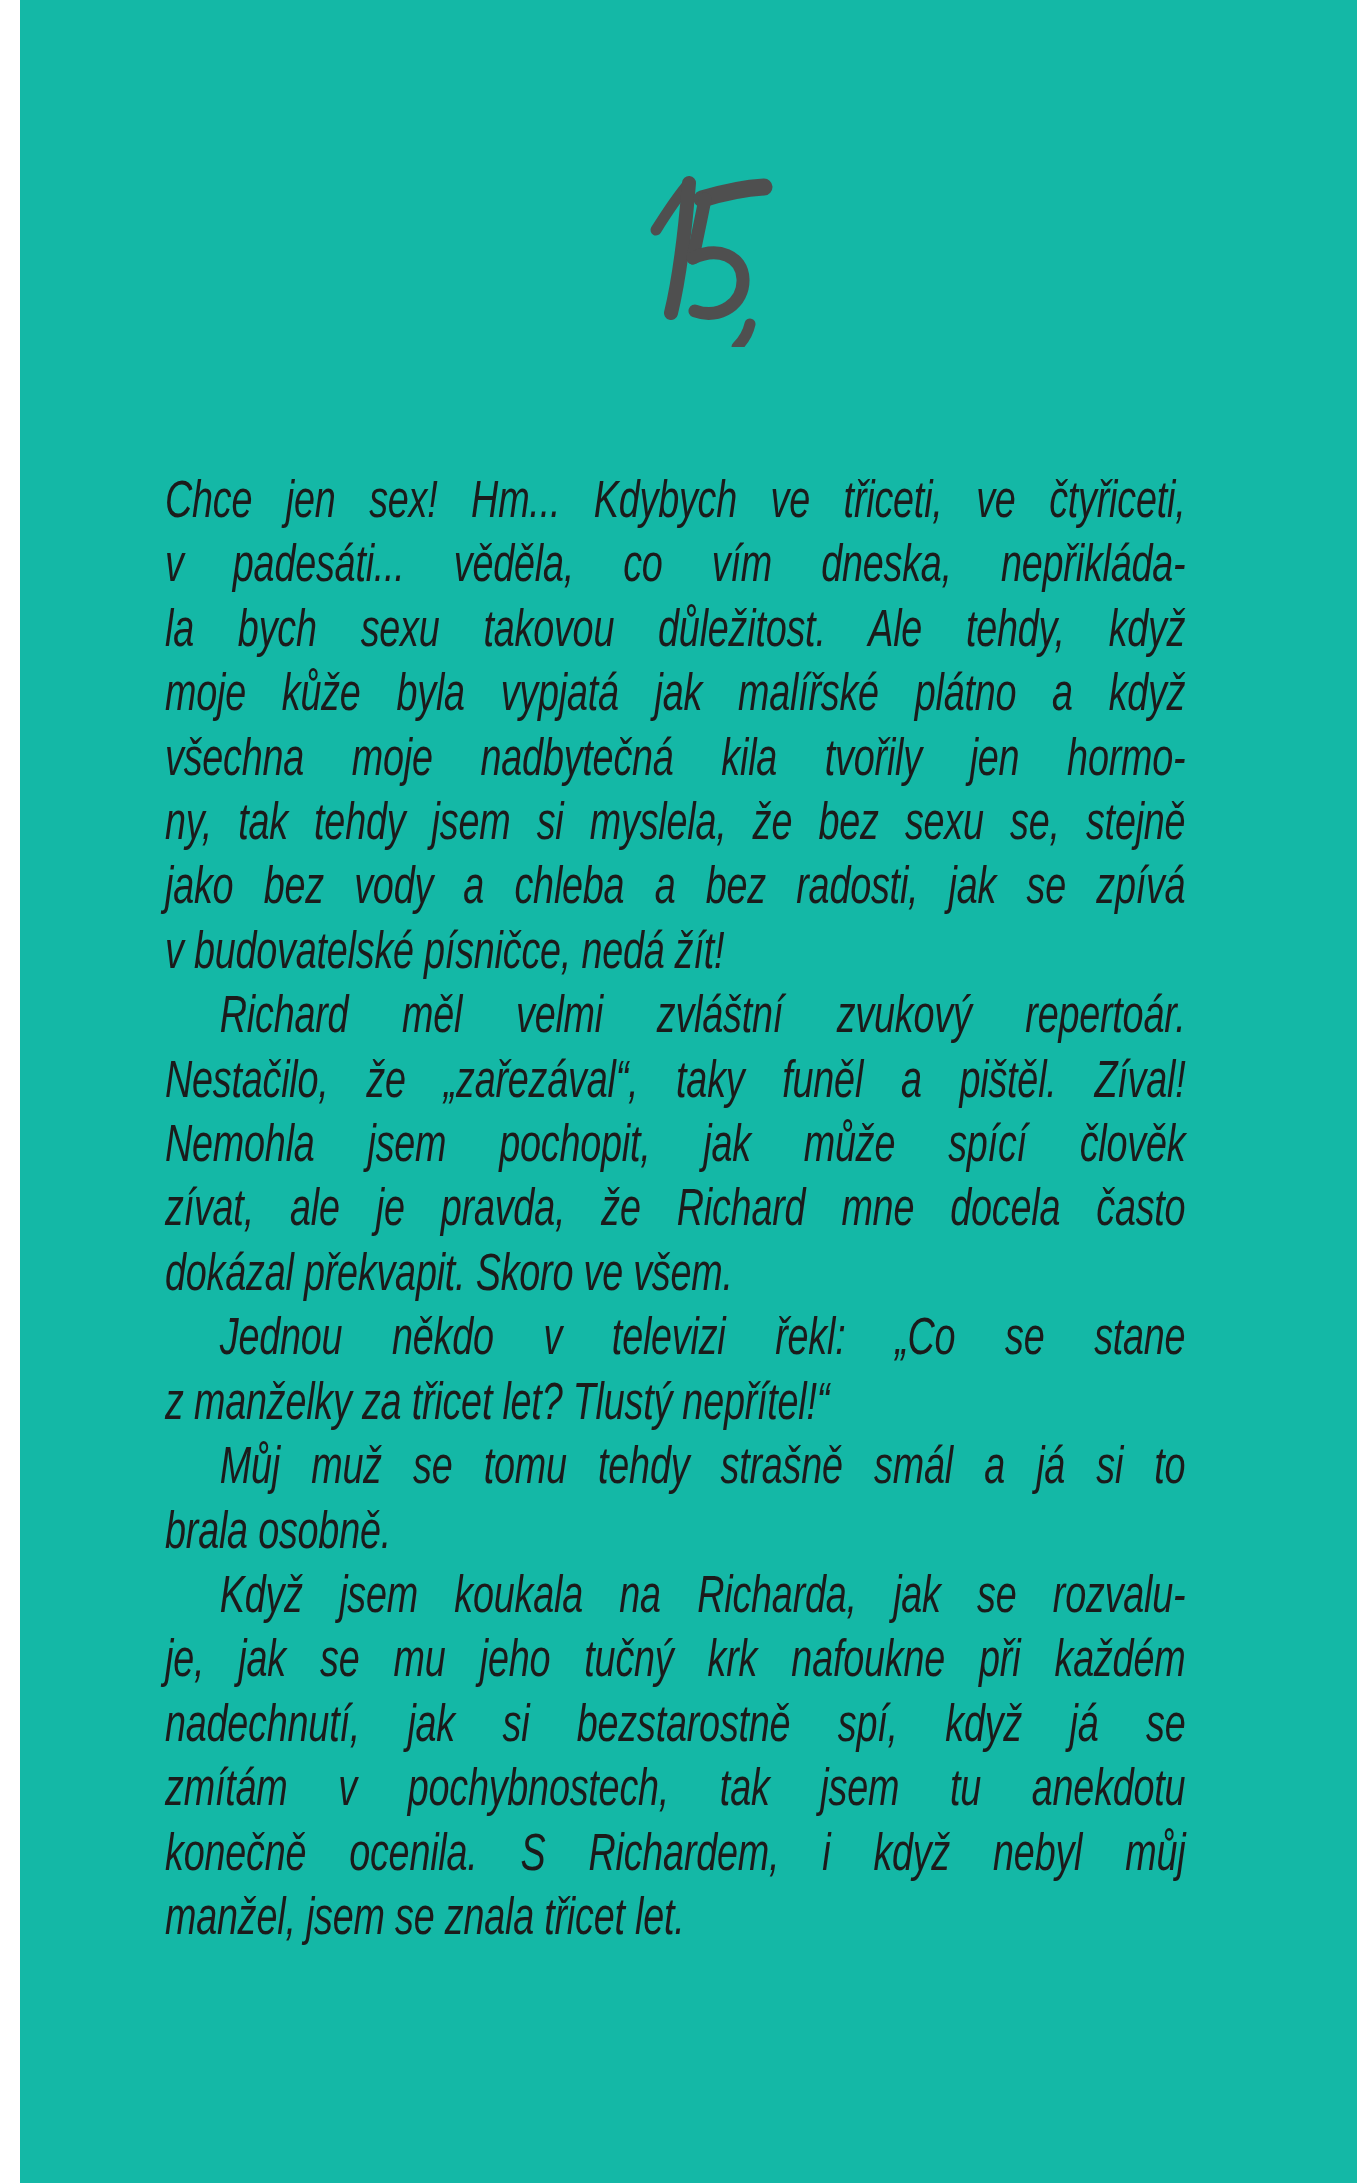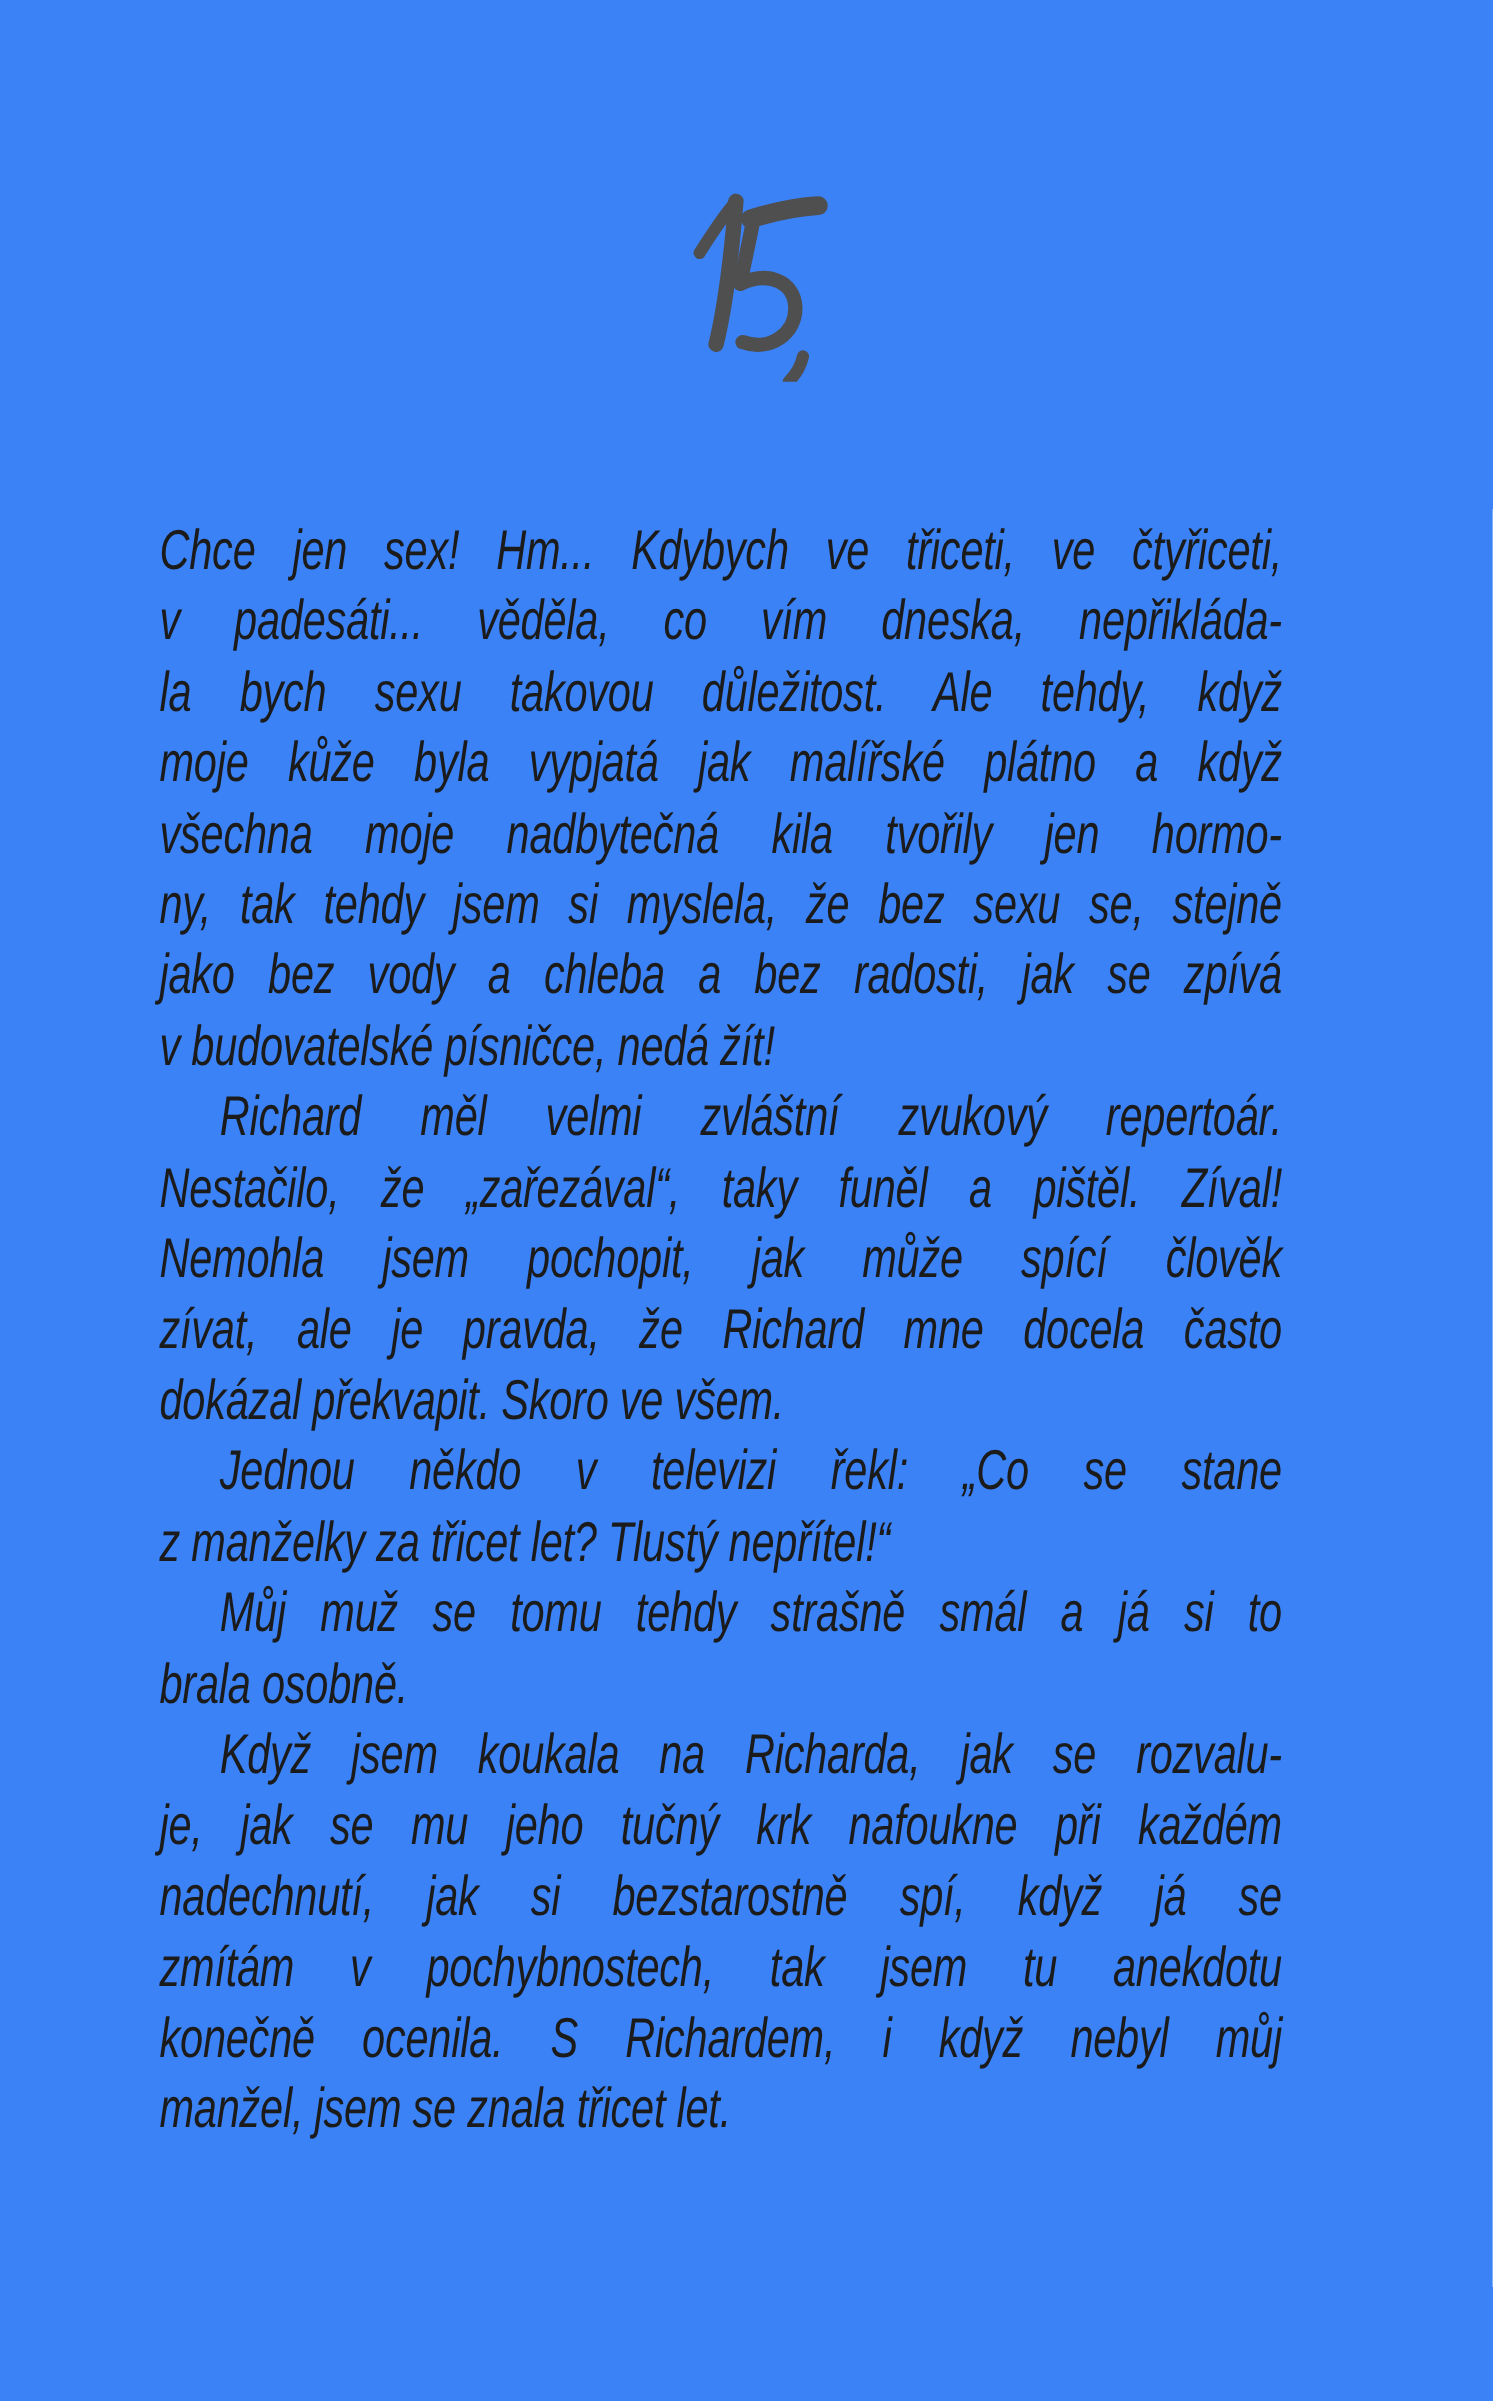--- a/index.html
+++ b/index.html
@@ -10,21 +10,22 @@
     width: 1357px;
     height: 2183px;
     background: #ffffff;
     position: relative;
     overflow: hidden;
     font-family: "Liberation Sans", "DejaVu Sans", sans-serif;
   }
   .page {
     position: absolute;
     inset: 0;
-    background: #3b82f6;
+    background: #14b8a6;
+    margin-left: 20px;
   }
   .chapter-figure {
     position: absolute;
     left: 608px;
     top: 172px;
     width: 175px;
     height: 175px;
   }
   .sr-only {
     position: absolute;

